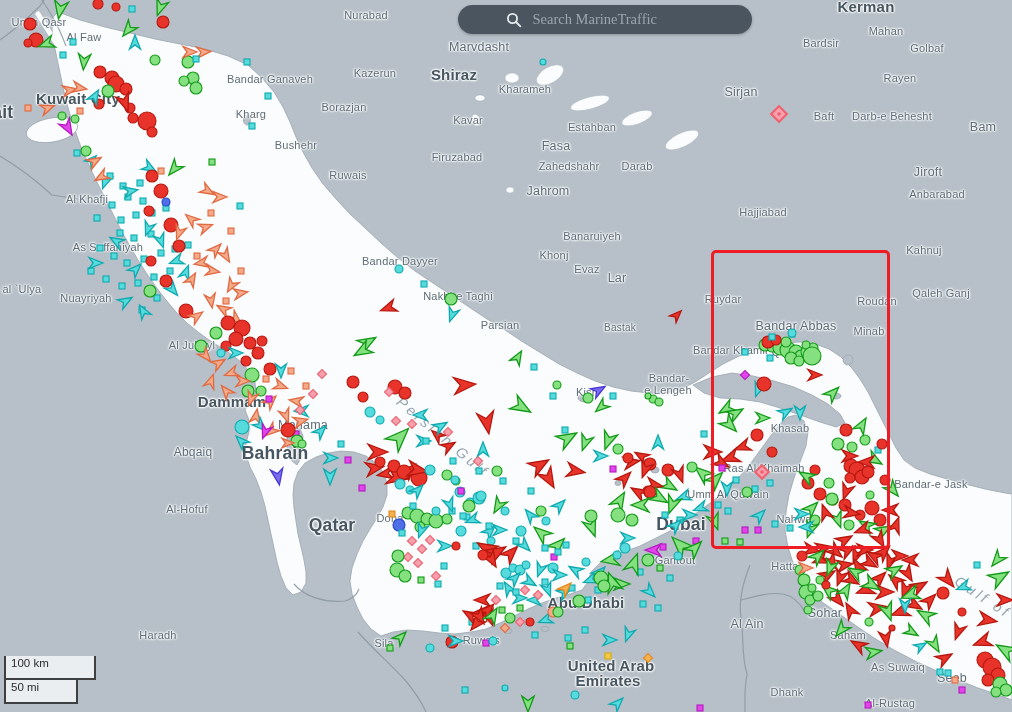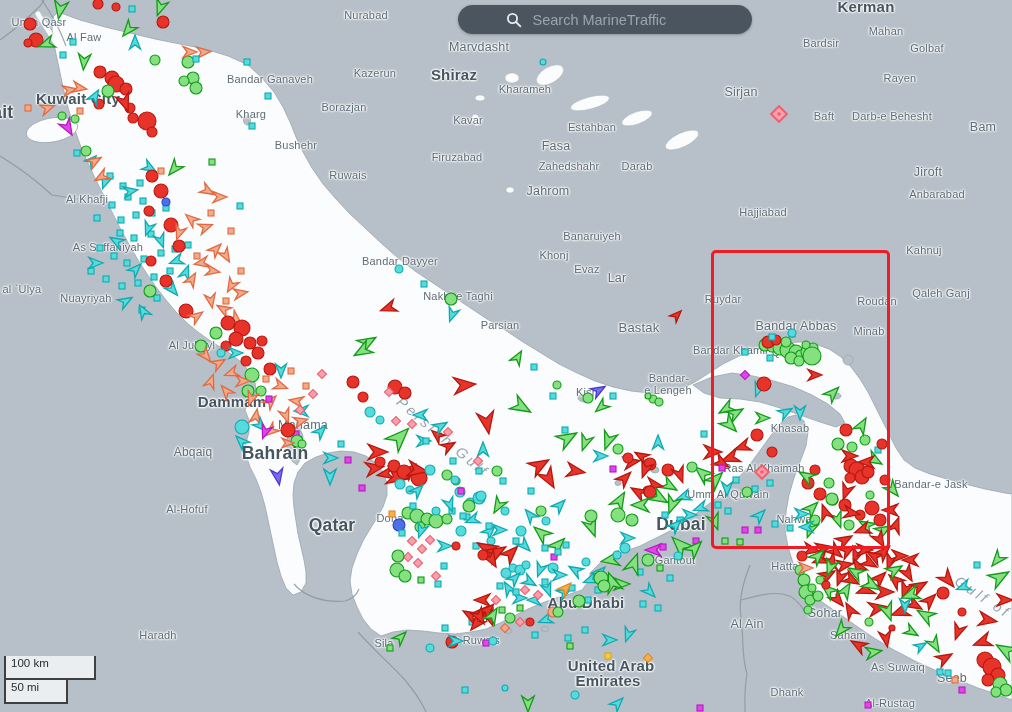--- a/index.html
+++ b/index.html
@@ -12,21 +12,21 @@
     text-shadow:0 1px 2px rgba(255,255,255,.95),0 -1px 2px rgba(255,255,255,.95),
                 1px 0 2px rgba(255,255,255,.95),-1px 0 2px rgba(255,255,255,.95);}
   .wlabel{position:absolute;white-space:nowrap;color:#97a5ae;font-style:italic;
     letter-spacing:3px;font-size:14.5px;transform-origin:center;}
   #markers{position:absolute;left:0;top:0;}
   #hl-rect{position:absolute;border-style:solid;border-radius:5px;background:transparent;}
   #searchbar{position:absolute;display:flex;align-items:center;justify-content:center;gap:9px;
     border-radius:15px;box-shadow:0 1px 3px rgba(0,0,0,.25);}
   #searchbar svg{flex:0 0 auto;}
   #search-input{background:transparent;border:none;outline:none;color:#fdba74;
-    font-size:14.5px;width:170px;font-family:Liberation Sans, sans-serif;}
+    font-size:14.5px;width:170px;font-family:Liberation Serif, serif;}
   #search-input::placeholder{color:#9aa5ad;opacity:1;}
   #scalebox{position:absolute;left:4px;bottom:8px;font-size:11.5px;color:#2b2b2b;}
   .scale-line{background:rgba(255,255,255,.72);border:2px solid #3f3f3f;border-top:none;
     padding:1px 5px 8px 5px;box-sizing:border-box;line-height:13px;}
   .scale-line+.scale-line{border-top:none;margin-top:0;}
 </style>
 </head>
 <body>
 
 <div id="stage">
@@ -162,21 +162,21 @@
       <div class="maplabel" style="left: 86px; top: 298px; font-size: 11px;">Nuayriyah</div>
       <div class="maplabel" style="left: 14px; top: 289px; font-size: 11px;">ah al `Ulya</div>
       <div class="maplabel" style="left: 192px; top: 345px; font-size: 11px;">Al Jubayl</div>
       <div class="maplabel" style="left: 400px; top: 261px; font-size: 11px;">Bandar Dayyer</div>
       <div class="maplabel" style="left: 458px; top: 296px; font-size: 11px;">Nakhl-e Taghi</div>
       <div class="maplabel" style="left: 500px; top: 325px; font-size: 11px;">Parsian</div>
       <div class="maplabel" style="left: 592px; top: 236px; font-size: 11px;">Banaruiyeh</div>
       <div class="maplabel" style="left: 536px; top: 255px; font-size: 11px; margin-left: 18px;">Khonj</div>
       <div class="maplabel" style="left: 587px; top: 269px; font-size: 11px;">Evaz</div>
       <div class="maplabel" style="left: 617px; top: 278px; font-size: 12.5px;">Lar</div>
-      <div class="maplabel" style="left: 639px; top: 327px; font-size: 13px;">Bastak</div>
+      <div class="maplabel" style="left: 620px; top: 327px; font-size: 10px;">Bastak</div>
       <div class="maplabel" style="left: 587px; top: 392px; font-size: 11px;">Kish</div>
       <div class="maplabel" style="left: 669px; top: 378px; font-size: 11px;">Bandar-</div>
       <div class="maplabel" style="left: 668px; top: 390px; font-size: 11px;">e Lengeh</div>
       <div class="maplabel" style="left: 931px; top: 484px; font-size: 11px;">Bandar-e Jask</div>
       <div class="maplabel" style="left: 825px; top: 613px; font-size: 12.5px;">Sohar</div>
       <div class="maplabel" style="left: 848px; top: 635px; font-size: 11px;">Saham</div>
       <div class="maplabel" style="left: 898px; top: 667px; font-size: 11px;">As Suwaiq</div>
       <div class="maplabel" style="left: 952px; top: 678px; font-size: 12.5px;">Seeb</div>
       <div class="maplabel" style="left: 890px; top: 703px; font-size: 11px;">Al-Rustag</div>
       <div class="maplabel" style="left: 787px; top: 692px; font-size: 11px;">Dhank</div>
@@ -831,16 +831,16 @@
   <div id="searchbar" style="left: 458px; top: 5px; width: 294px; height: 29px; background: rgba(66, 77, 88, 0.933);">
     <svg width="16" height="16" viewBox="0 0 16 16">
       <circle cx="6.5" cy="6.5" r="4.6" fill="none" stroke="#e8ecef" stroke-width="1.8"></circle>
       <line x1="10" y1="10" x2="14.4" y2="14.4" stroke="#e8ecef" stroke-width="1.8" stroke-linecap="round"></line>
     </svg>
     <input id="search-input" type="text" placeholder="Search MarineTraffic" style="">
   </div>
 
   <div id="scalebox">
     <div class="scale-line" id="scale-km" style="width: 92px;">100 km</div>
-    <div class="scale-line" id="scale-mi" style="width: 64px;">50 mi</div>
+    <div class="scale-line" id="scale-mi" style="width: 74px;">50 mi</div>
   </div>
 
 </div>
 
 </body></html>

